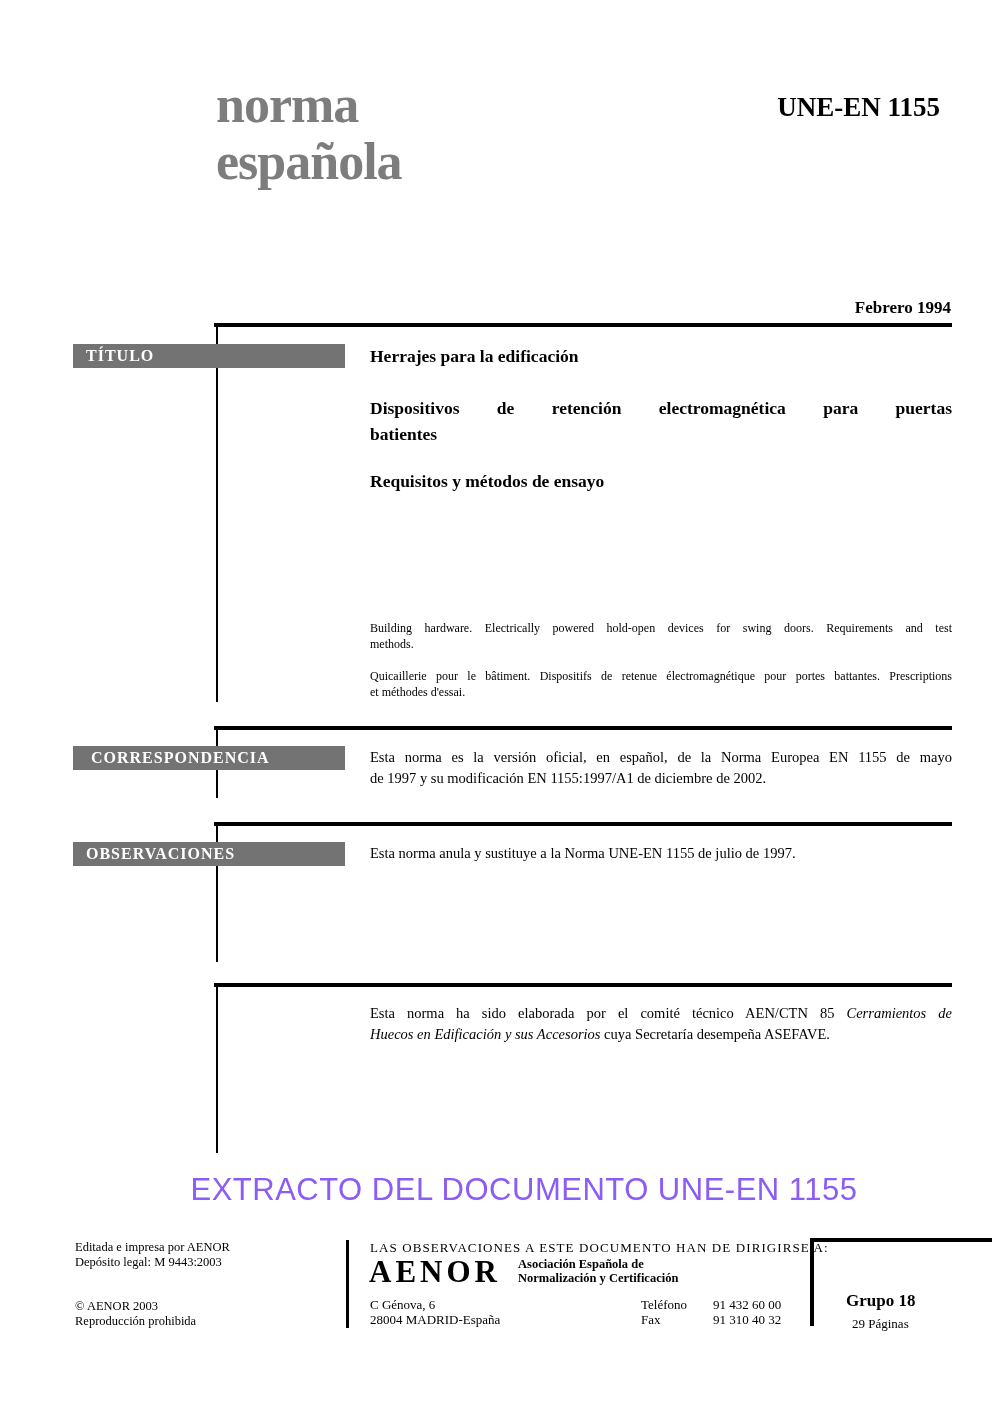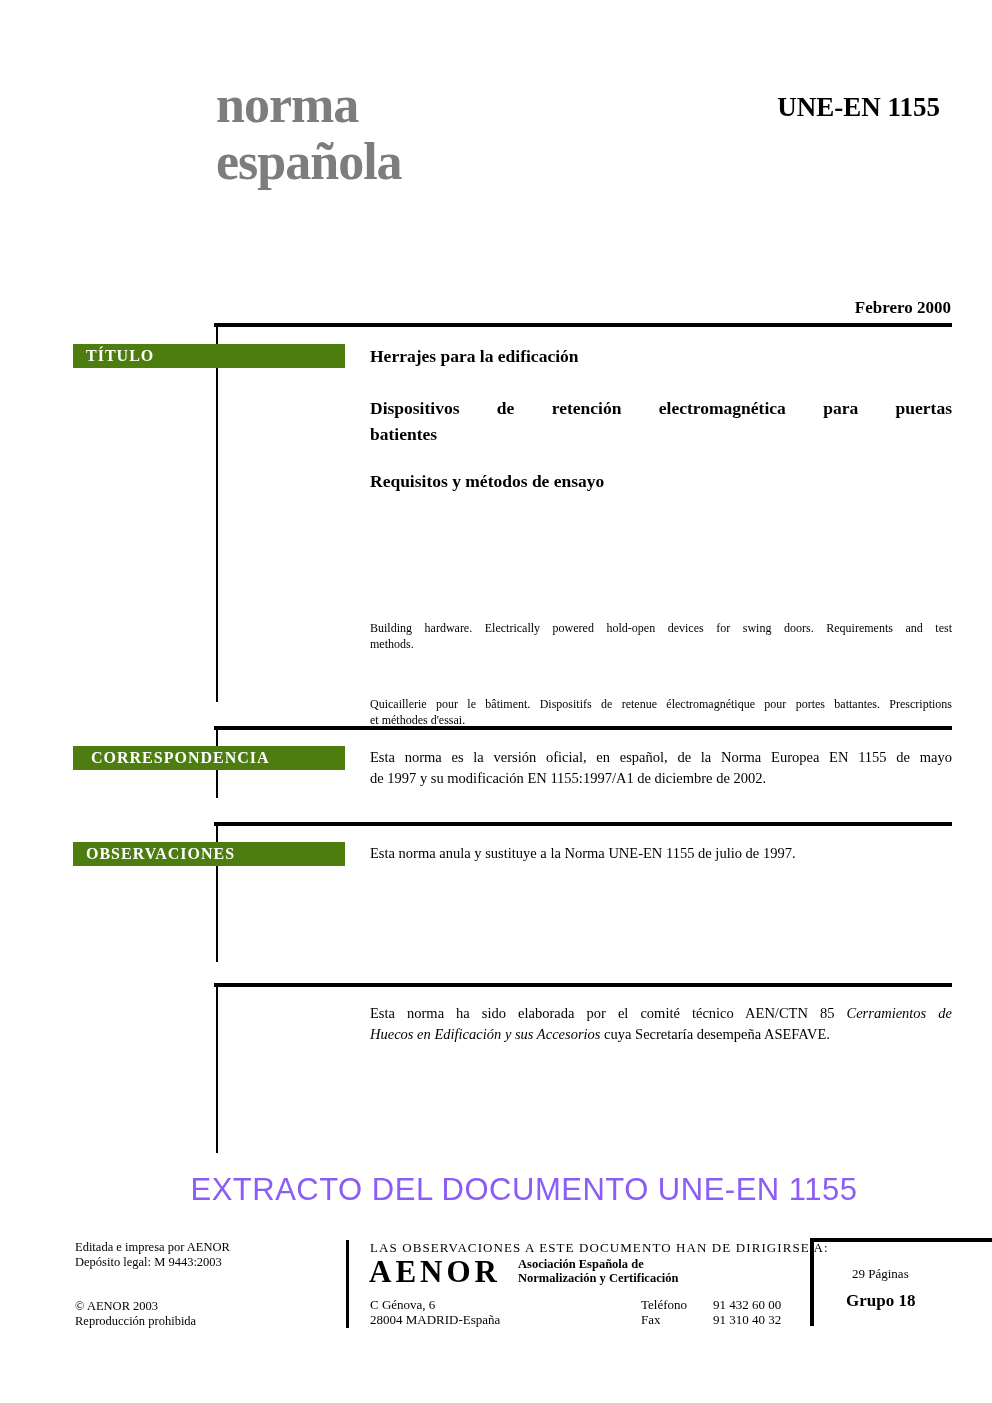--- a/index.html
+++ b/index.html
@@ -17,21 +17,21 @@
     font-weight:bold; font-size:52px; line-height:57px; color:#7d7d7d;
     letter-spacing:-1px;
   }
   .doc-code { top:92px; right:80px; font-weight:bold; font-size:27px; }
   .pub-date { top:298px; right:69px; font-weight:bold; font-size:17px; }
 
   
   .rule  { left:186px; width:738px; height:4px; background:#000; }
   .vline { left:188px; width:2px;  background:#000; }
   .label-box {
-    left:45px; width:272px; height:24px; background:#4d7c0f; color:#fff;
+    left:45px; width:272px; height:24px; background:#737373; color:#fff;
     font-weight:bold; font-size:16px; letter-spacing:1px;
     padding-left:13px; box-sizing:border-box;
     display:flex; align-items:center; z-index:2;
   }
 
   .body-col { left:342px; width:582px; }
   .just { text-align:justify; text-align-last:justify; }
 
   .title-line { font-weight:bold; font-size:17.5px; }
   .abstract   { font-size:12px; line-height:16px; }
@@ -58,37 +58,37 @@
 </head>
 <body>
 
 <div id="page">
 
   <div class="abs brand">
     <div>norma</div>
     <div>española</div>
   </div>
   <div class="abs doc-code">UNE-EN 1155</div>
-  <div class="abs pub-date">Febrero 2000</div>
+  <div class="abs pub-date">Febrero 1994</div>
 
   <div class="abs rule" style="top:323px;"></div>
   <div class="abs vline" style="top:323px; height:379px;"></div>
   <div class="abs label-box" style="top:344px;">
     <span>TÍTULO</span>
   </div>
   <div class="abs body-col title-line" style="top:346px;">Herrajes para la edificación</div>
   <div class="abs body-col title-line just" style="top:398px;">Dispositivos de retención electromagnética para puertas</div>
   <div class="abs body-col title-line" style="top:424px;">batientes</div>
   <div class="abs body-col title-line" style="top:471px;">Requisitos y métodos de ensayo</div>
 
   <div class="abs body-col abstract" style="top:620px;">
     <div class="just">Building hardware. Electrically powered hold-open devices for swing doors. Requirements and test</div>
     <div>methods.</div>
   </div>
-  <div class="abs body-col abstract" style="top:696px;">
+  <div class="abs body-col abstract" style="top:668px;">
     <div class="just">Quicaillerie pour le bâtiment. Dispositifs de retenue électromagnétique pour portes battantes. Prescriptions</div>
     <div>et méthodes d'essai.</div>
   </div>
 
   <div class="abs rule" style="top:726px;"></div>
   <div class="abs vline" style="top:726px; height:72px;"></div>
   <div class="abs label-box" style="top:746px;padding-left:18px;">
     <span>CORRESPONDENCIA</span>
   </div>
   <div class="abs body-col body-text" style="top:747px;">
@@ -127,16 +127,16 @@
   </div>
   <div class="abs ft" style="left:342px; top:1297px;">C Génova, 6</div>
   <div class="abs ft" style="left:342px; top:1312px;">28004 MADRID-España</div>
   <div class="abs ft" style="left:613px; top:1297px;">Teléfono</div>
   <div class="abs ft" style="left:685px; top:1297px;">91 432 60 00</div>
   <div class="abs ft" style="left:613px; top:1312px;">Fax</div>
   <div class="abs ft" style="left:685px; top:1312px;">91 310 40 32</div>
 
   <div class="abs pages-h"></div>
   <div class="abs pages-v"></div>
-  <div class="abs ft" style="left:824px; top:1266px;">29 Páginas</div>
+  <div class="abs ft" style="left:824px; top:1316px;">29 Páginas</div>
   <div class="abs grupo">Grupo 18</div>
 
 </div>
 
 </body></html>

